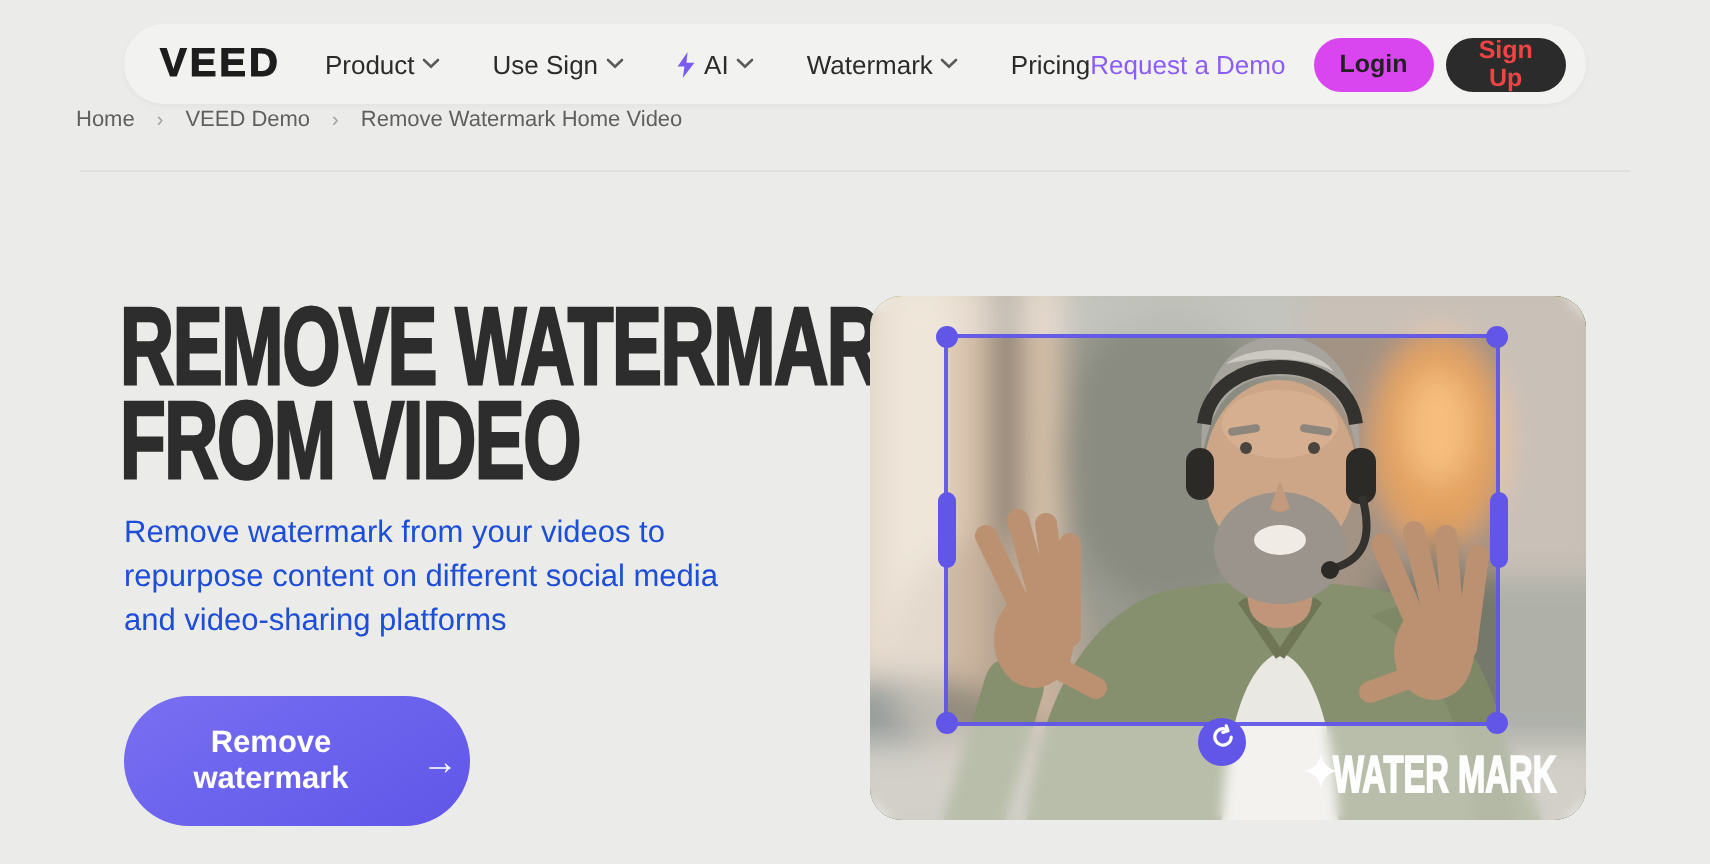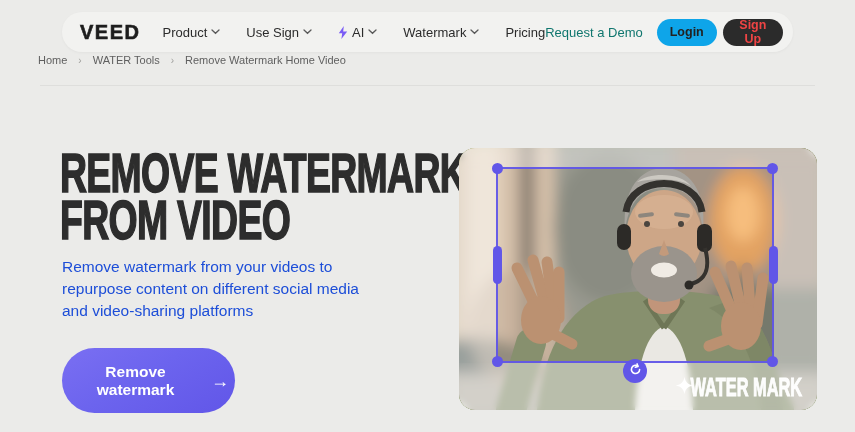--- a/index.html
+++ b/index.html
@@ -17,27 +17,27 @@
     box-shadow:0 1px 3px rgba(0,0,0,0.04);
   }
   .logo{
     font-weight:900;font-size:20px;letter-spacing:1.5px;color:#1d1d1d;
     margin-right:22px;cursor:pointer;-webkit-text-stroke:0.6px #1d1d1d;
   }
   .nav-links{display:flex;align-items:center;gap:26px;}
   .nav-item{display:flex;align-items:center;gap:4px;font-size:13px;color:#2b2b2b;cursor:pointer;white-space:nowrap;}
   .nav-item svg{display:block;}
   .nav-right{margin-left:auto;display:flex;align-items:center;gap:6px;}
-  .request-demo{font-size:13px;color:#0f766e;margin-right:8px;cursor:pointer;white-space:nowrap;}
+  .request-demo{font-size:13px;color:#8b5cf6;margin-right:8px;cursor:pointer;white-space:nowrap;}
   .pill-btn{
     height:27px;border:none;border-radius:14px;padding:0 13px;
     font-family:"Liberation Sans",sans-serif;font-size:12.5px;font-weight:600;cursor:pointer;
     display:flex;align-items:center;
   }
-  .login-btn{background:#0ea5e9;color:#222;}
+  .login-btn{background:#d946ef;color:#222;}
   .signup-btn{background:#2B2B2B;color:#ef4444;}
   
   .breadcrumb{
     position:absolute;left:38px;top:54px;display:flex;align-items:flex-end;gap:11px;
     font-size:11px;color:#5f5f5f;
   }
   .crumb{cursor:pointer;}
   .crumb-sep{color:#a0a09e;font-size:10px;}
   .divider{position:absolute;left:40px;right:40px;top:85px;height:1px;background:#DEDEDC;}
   
@@ -56,21 +56,21 @@
   .cta-btn{
     margin-left:2px;width:173px;height:65px;border:none;border-radius:33px;cursor:pointer;
     background:linear-gradient(150deg,#7A6FF2 0%,#6C64EE 45%,#6156E8 100%);
     color:#fff;font-family:"Liberation Sans",sans-serif;font-size:15.5px;font-weight:600;
     display:flex;align-items:center;justify-content:center;gap:8px;
   }
   .cta-arrow{font-size:18px;font-weight:400;line-height:1;}
   
   .video-card{
     position:absolute;left:435px;top:148px;width:358px;height:262px;
-    border-radius:16px;overflow:hidden;background:#4d7c0f;margin-left:24px;
+    border-radius:16px;overflow:hidden;background:#4d7c0f;
   }
   .photo{position:absolute;left:0;top:0;width:358px;height:262px;}
   .wash{position:absolute;background:rgba(255,255,255,0.42);backdrop-filter:blur(3px);}
   .wash-top{left:0;top:0;width:358px;height:19px;}
   .wash-left{left:0;top:19px;width:37px;height:196px;}
   .wash-right{left:315px;top:19px;width:43px;height:196px;}
   .wash-bottom{left:0;top:215px;width:358px;height:47px;}
   .sel-box{
     position:absolute;left:37px;top:19px;width:278px;height:196px;box-sizing:border-box;
     border:2px solid rgba(97,86,232,0.95);
@@ -148,21 +148,21 @@
     <div class="nav-right">
       <span class="request-demo">Request a Demo</span>
       <button class="pill-btn login-btn">Login</button>
       <button class="pill-btn signup-btn">Sign Up</button>
     </div>
   </header>
 
   <div class="breadcrumb">
     <span class="crumb">Home</span>
     <span class="crumb-sep">›</span>
-    <span class="crumb">WATER Tools</span>
+    <span class="crumb">VEED Demo</span>
     <span class="crumb-sep">›</span>
     <span class="crumb">Remove Watermark Home Video</span>
   </div>
   <div class="divider"></div>
 
   <section class="hero-left">
     <h1 class="hero-title">
       <span>REMOVE WATERMARK</span>
       <span>FROM VIDEO</span>
     </h1>

